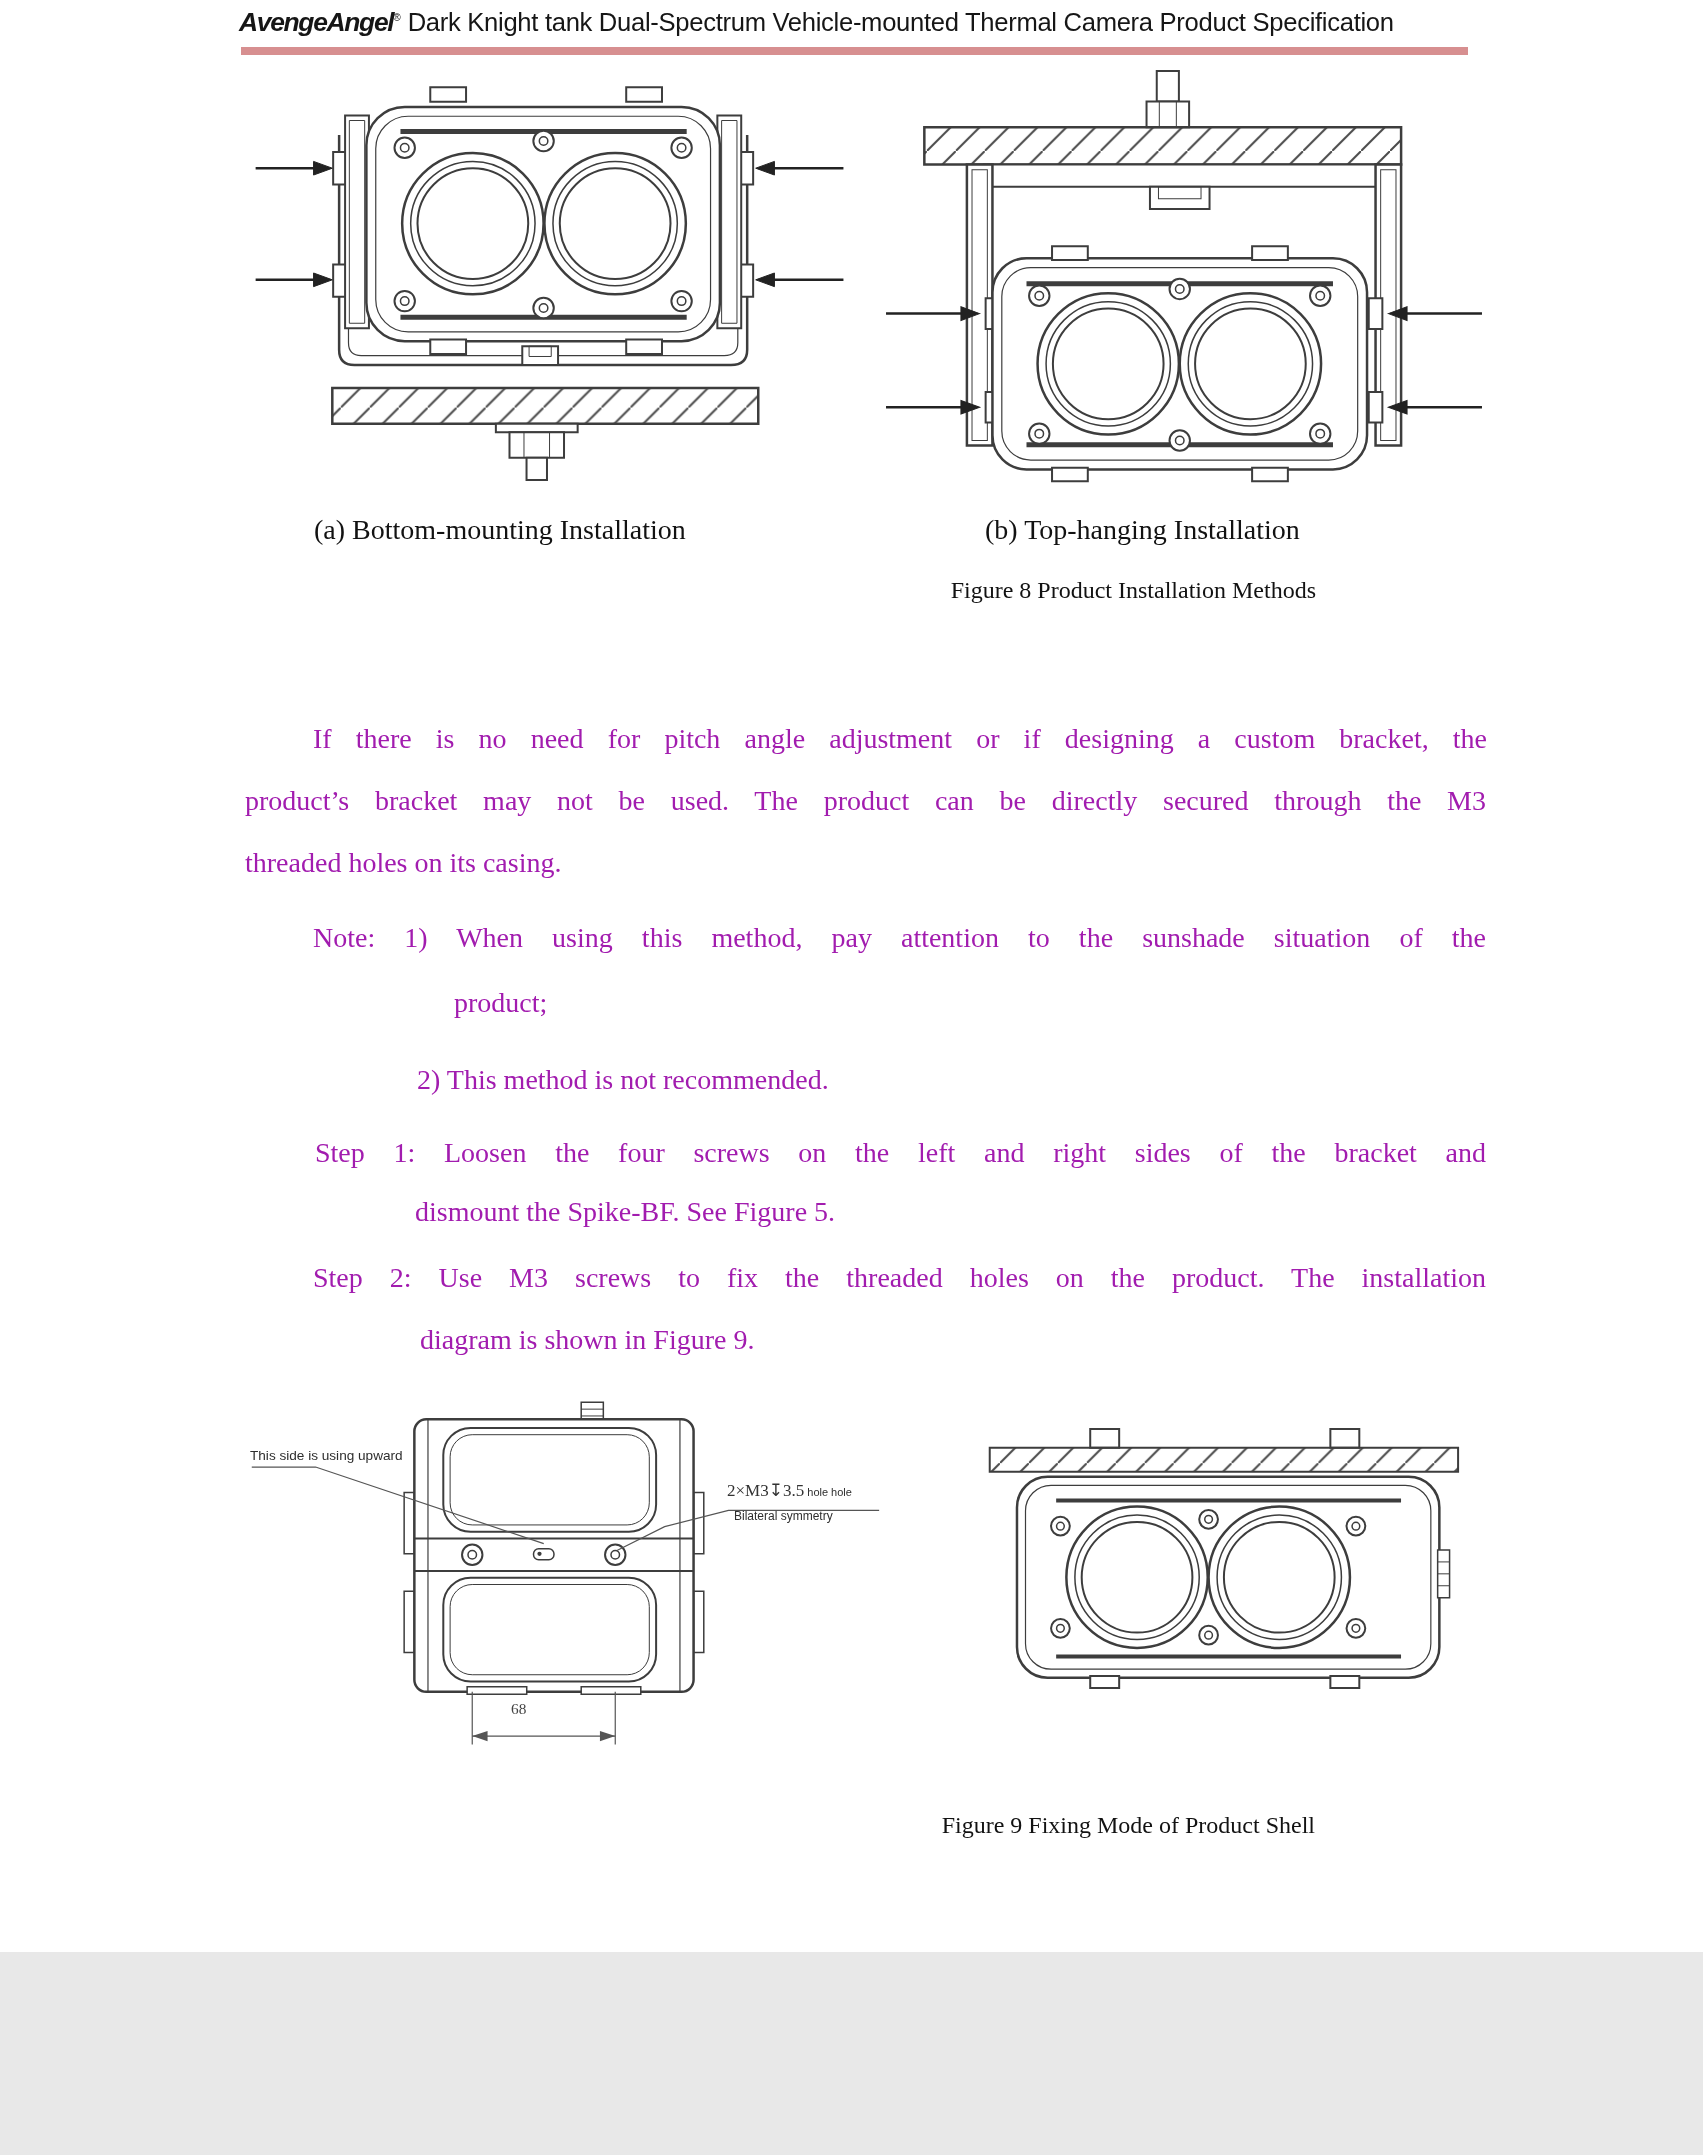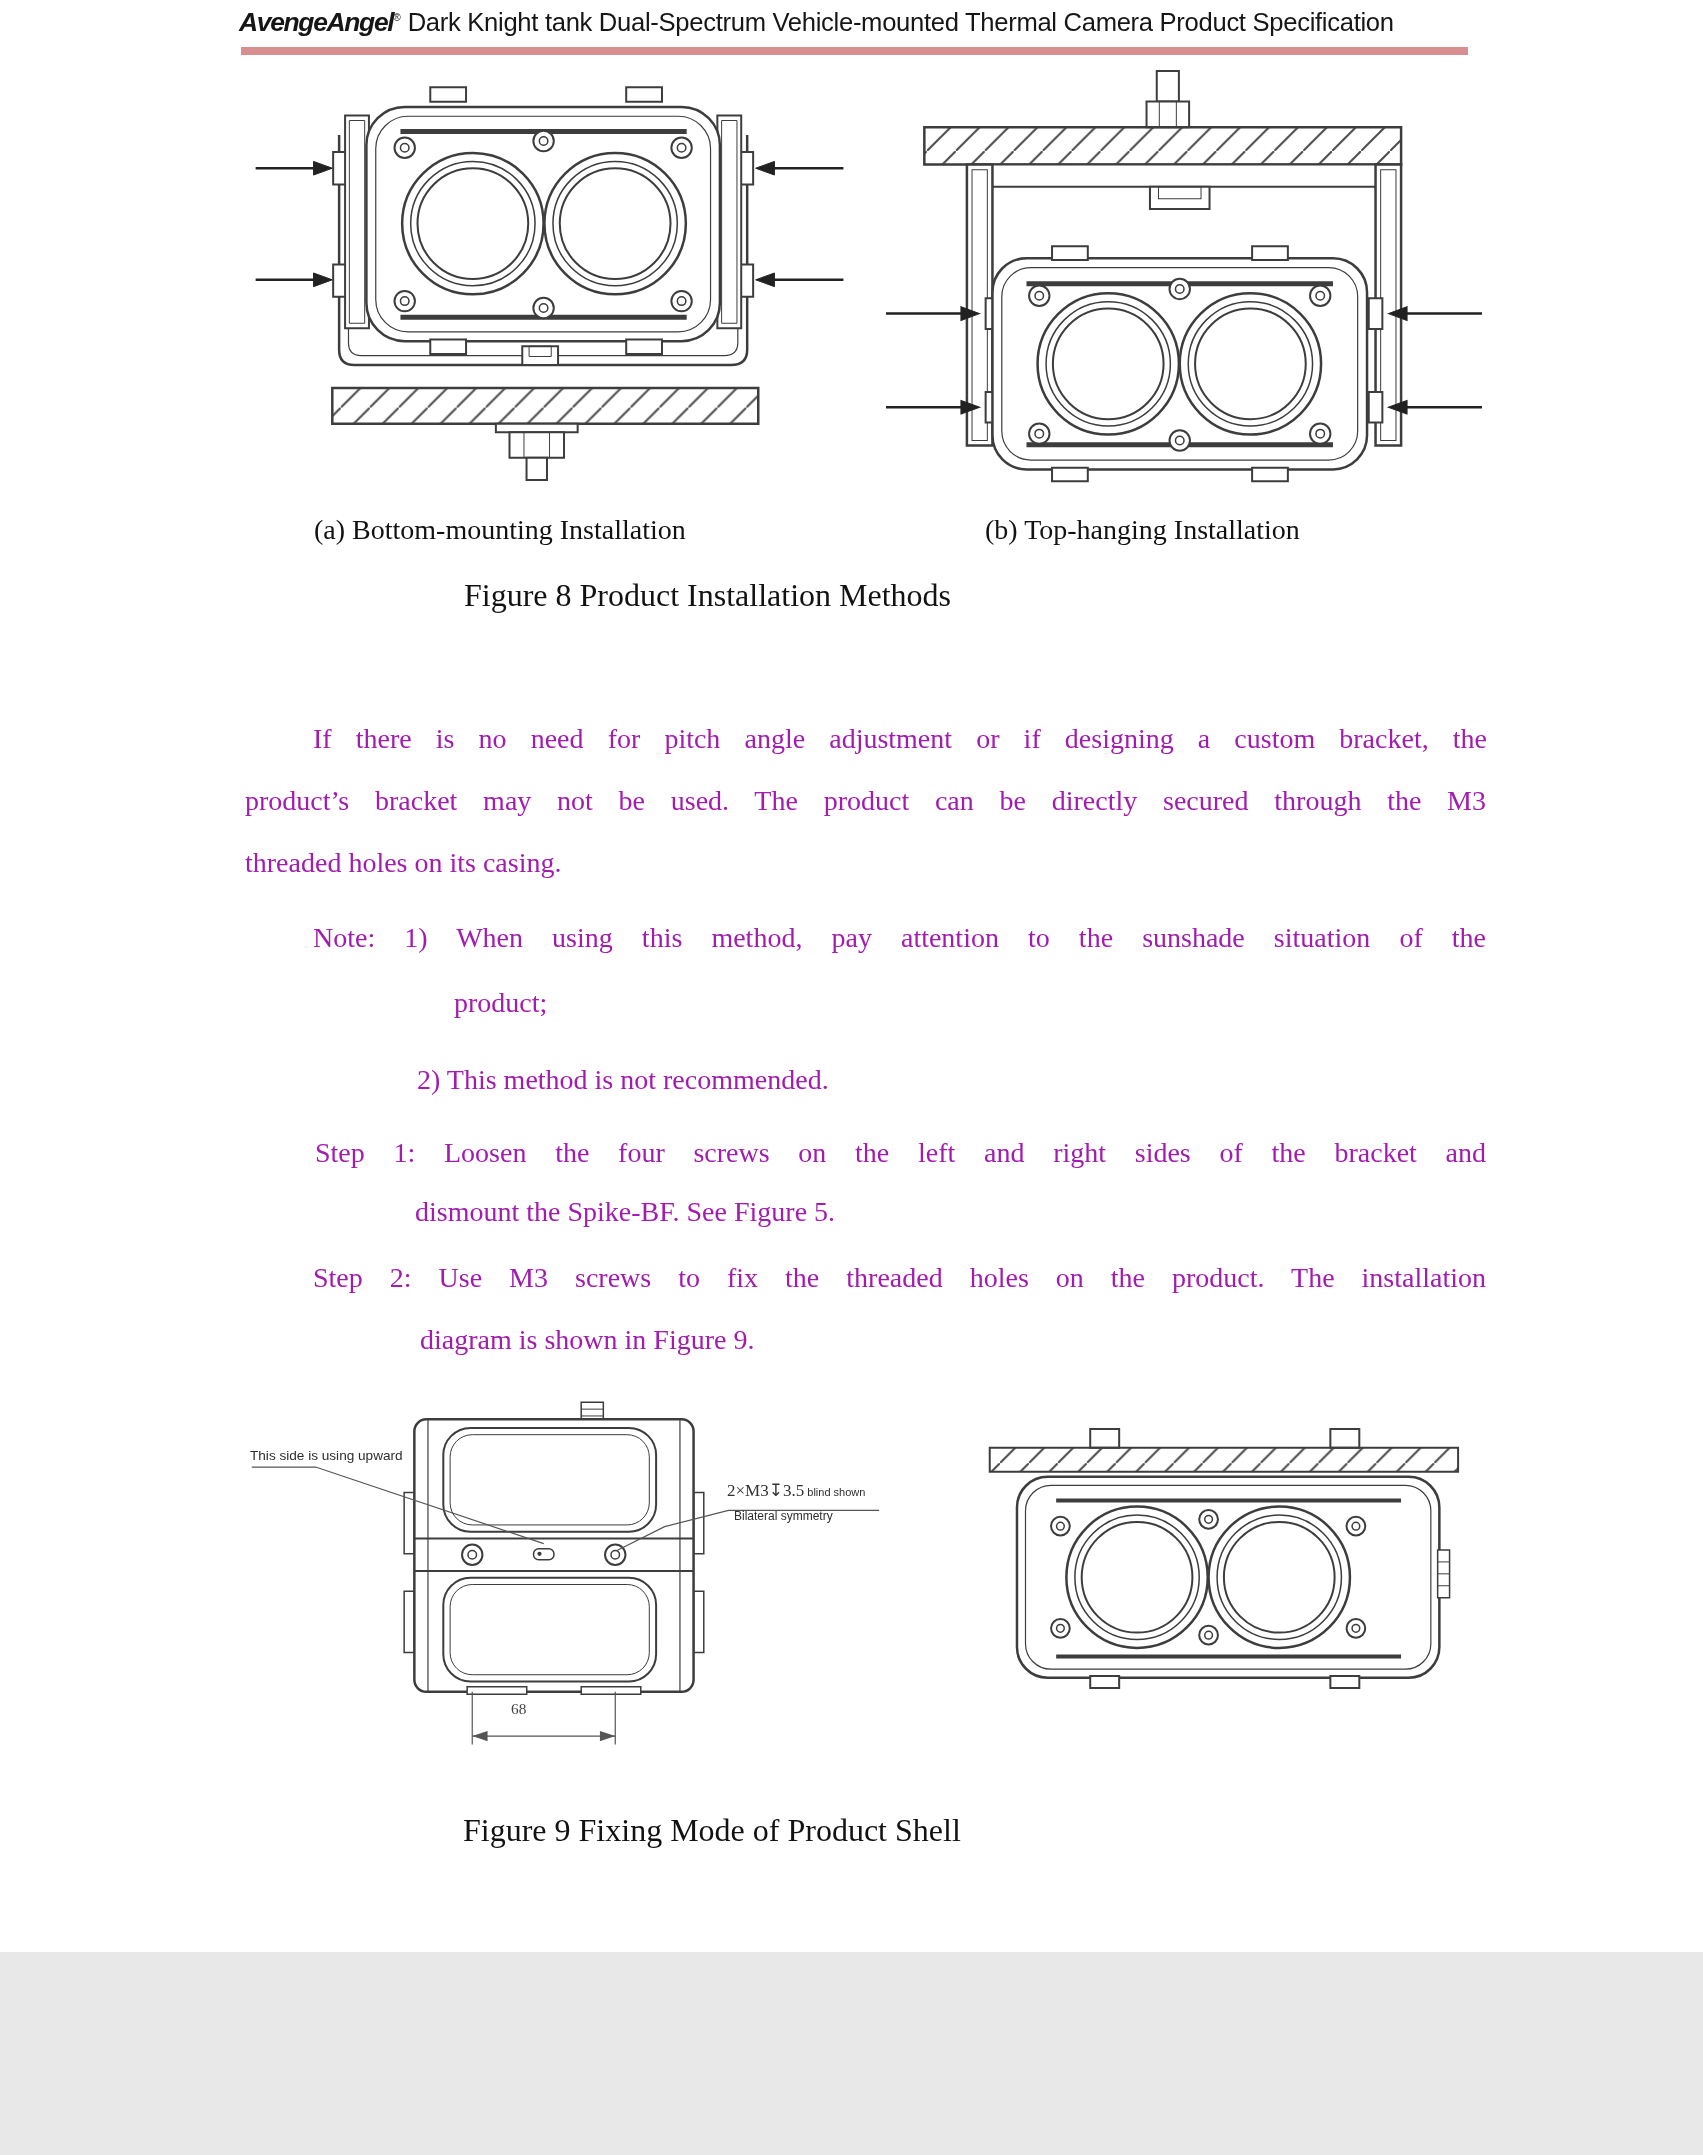--- a/index.html
+++ b/index.html
@@ -10,21 +10,21 @@
        font-family:"Liberation Sans",sans-serif;font-size:25.6px;color:#161616;}
   .hdr .logo{font-weight:700;font-style:italic;font-size:26.4px;letter-spacing:-1.3px;}
   .hdr sup{font-size:10.2px;vertical-align:super;}
   .hdr .ttl{font-size:25.6px;letter-spacing:-0.3px;margin-left:6.8px;}
   .rule{position:absolute;left:241px;top:47px;width:1227px;height:7.7px;}
   
   .line{position:absolute;font-size:28px;line-height:1.1;white-space:nowrap;color:#a21caf;}
   .just{white-space:normal;text-align:justify;text-align-last:justify;}
   .h313{position:absolute;font-size:26.4px;font-weight:700;letter-spacing:-0.9px;white-space:nowrap;color:#0d0d0d;}
   .cap{position:absolute;font-size:28px;white-space:nowrap;color:#121212;}
-  .capc{position:absolute;font-size:32px;text-align:left;color:#121212;}
+  .capc{position:absolute;font-size:24px;text-align:right;color:#121212;}
   
   .anno{position:absolute;font-family:"Liberation Sans",sans-serif;color:#2e2e2e;white-space:nowrap;}
   .anno .dim{font-family:"Liberation Serif",serif;font-size:17px;color:#333;}
   .anno .sm{font-size:11px;}
   .pnum{position:absolute;left:787px;top:2111px;width:170px;text-align:center;
         font-family:"Liberation Sans",sans-serif;font-size:26.4px;color:#111;}
   svg{position:absolute;}
   svg *{vector-effect:non-scaling-stroke;}
 </style>
 </head>
@@ -244,21 +244,21 @@
     <polyline points="444,180 500,152 575,133 752,133" fill="none" stroke="#555" stroke-width="1.2"></polyline>
 
     <line x1="274" y1="346" x2="274" y2="408" stroke="#555" stroke-width="1.2"></line>
     <line x1="442" y1="346" x2="442" y2="408" stroke="#555" stroke-width="1.2"></line>
     <line x1="274" y1="398" x2="442" y2="398" stroke="#555" stroke-width="1.2"></line>
     <polygon points="274,398 292,392 292,404" fill="#555"></polygon>
     <polygon points="442,398 424,392 424,404" fill="#555"></polygon>
   </svg>
 
   <div class="anno sm" style="left:250px;top:1448px">This side is using upward</div>
-  <div class="anno" style="left:727px;top:1480px"><span class="dim">2×M3↧3.5</span><span class="sm"> blind shown</span></div>
+  <div class="anno" style="left:727px;top:1480px"><span class="dim">2×M3↧3.5</span><span class="sm"> hole hole</span></div>
   <div class="anno" style="left:734px;top:1509px;font-size:12px">Bilateral symmetry</div>
   <div class="anno" style="left:511px;top:1700px;width:102px;text-align:left;font-family:'Liberation Serif',serif;font-size:15.3px;color:#444">68</div>
 
   <svg style="left:971px;top:1405px" width="545" height="290" viewBox="0 0 640 340">
     <defs>
       <pattern id="hR" patternUnits="userSpaceOnUse" width="34" height="34">
         <path d="M-6,40 L40,-6" stroke="#4a4a4a" stroke-width="2" fill="none"></path>
       </pattern>
     </defs>
 

